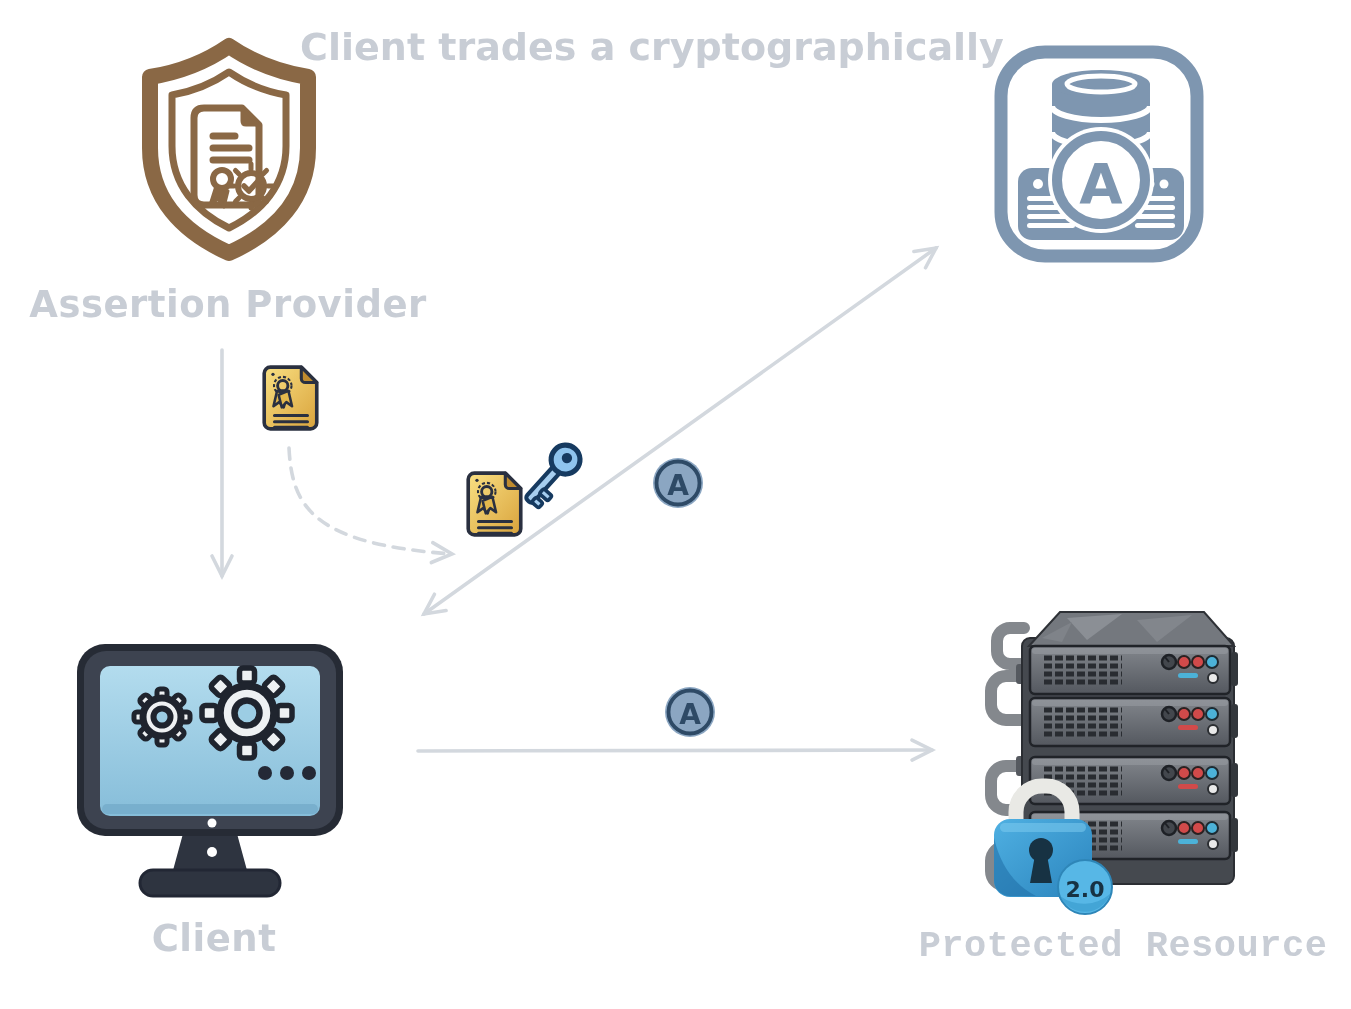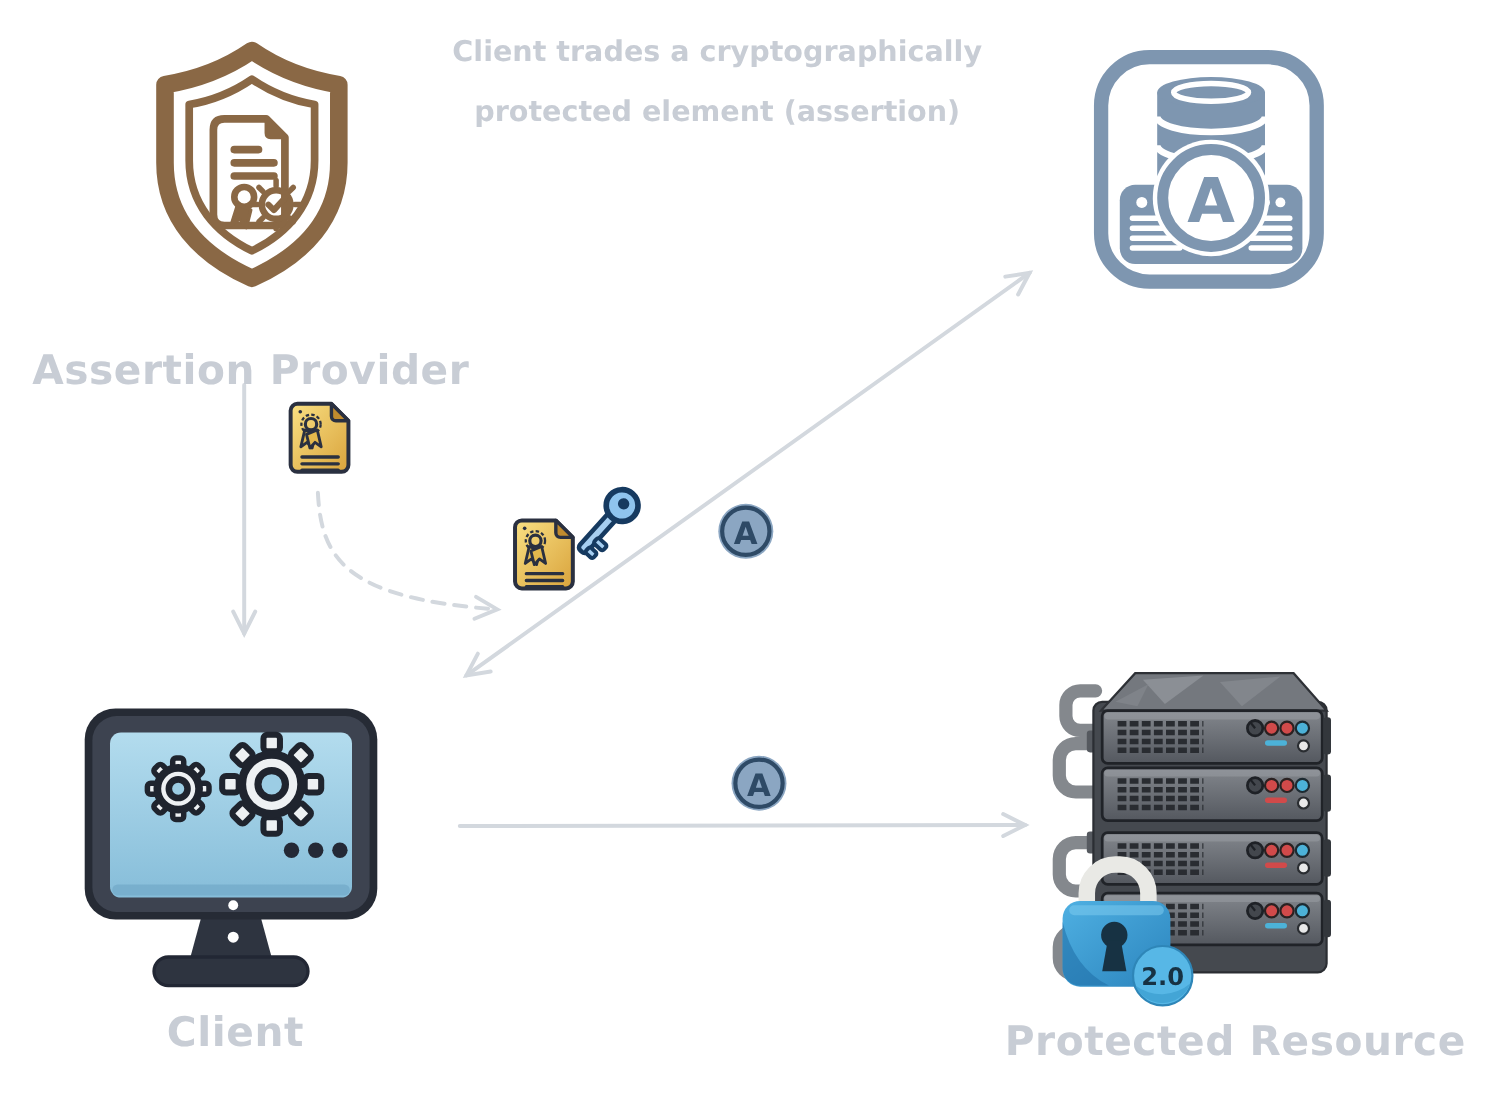--- a/index.html
+++ b/index.html
@@ -1,20 +1,20 @@
 <!DOCTYPE html>
 <html><head>
 <meta charset="utf-8">
 <style>
   html,body{margin:0;padding:0;background:#ffffff;}
   .canvas{position:relative;width:1351px;height:1009px;background:#ffffff;overflow:hidden;
           font-family:"DejaVu Sans",sans-serif;}
   .abs{position:absolute;}
   .title{position:absolute;left:652px;top:20px;transform:translateX(-50%);text-align:center;
-         font-weight:700;font-size:26px;line-height:55px;color:#c8cdd5;white-space:nowrap;}
+         font-weight:700;font-size:38px;line-height:55px;color:#c8cdd5;white-space:nowrap;}
   .node-label{position:absolute;transform:translateX(-50%);font-weight:700;font-size:37px;
          color:#c8cdd5;letter-spacing:.5px;white-space:nowrap;}
   svg{display:block;overflow:visible;}
   .arrow-layer{position:absolute;left:0;top:0;pointer-events:none;}
 </style>
 </head>
 <body>
 
 <div class="canvas">
 
@@ -25,21 +25,20 @@
       </marker>
     </defs>
     <path d="M222,350 L222,576" fill="none" stroke="#d3d8de" stroke-width="3.6" stroke-linecap="round" marker-end="url(#mh)"></path>
     <path d="M289,448 C292,508 314,544 452,554" fill="none" stroke="#d3d8de" stroke-width="3.6" stroke-linecap="round" stroke-dasharray="11 9" marker-end="url(#mh)"></path>
     <path d="M424,614 L936,248" fill="none" stroke="#d3d8de" stroke-width="3.6" stroke-linecap="round" marker-start="url(#mh)" marker-end="url(#mh)"></path>
     <path d="M418,751 L932,750" fill="none" stroke="#d3d8de" stroke-width="3.6" stroke-linecap="round" marker-end="url(#mh)"></path>
   </svg>
 
   <div class="title">
     <div>Client trades a cryptographically</div>
-    <div>protected element (assertion)</div>
   </div>
 
   <div class="abs" style="left:136px;top:36px;">
     <svg width="186" height="226" viewBox="0 0 186 226">
       <g fill="none" stroke="#8a6845" stroke-linejoin="round" stroke-linecap="round">
         <path d="M93,10 C119,28 147,37 172,41 L172,112 C172,162 140,196 93,217 C46,196 14,162 14,112 L14,41 C39,37 67,28 93,10 Z" stroke-width="16"></path>
         <path d="M93,36 C112,49 132,56 150,59 L150,110 C150,149 126,176 93,192 C60,176 36,149 36,110 L36,59 C54,56 74,49 93,36 Z" stroke-width="7"></path>
         <g>
           <path d="M68,72 h38 l17,17 v70 q0,10 -10,10 h-45 q-10,0 -10,-10 v-77 q0,-10 10,-10 z" stroke-width="7"></path>
           <path d="M106,72 l17,17 h-13 q-4,0 -4,-4 z" fill="#8a6845" stroke-width="3"></path>
@@ -55,21 +54,21 @@
             <path d="M115,133 v-5" transform="rotate(225 115 150)"></path>
             <path d="M115,133 v-5" transform="rotate(270 115 150)"></path>
             <path d="M115,133 v-5" transform="rotate(315 115 150)"></path>
           </g>
           <circle cx="115" cy="150" r="13" stroke-width="6"></circle>
           <path d="M108,150 l5,5 10,-11" stroke-width="5.5"></path>
         </g>
       </g>
     </svg>
   </div>
-  <div class="node-label" style="left:228px;top:283px;margin-top:32px;">Assertion Provider</div>
+  <div class="node-label" style="left:228px;top:283px;">Assertion Provider</div>
 
   <div class="abs" style="left:993px;top:46px;">
     <svg width="212" height="218" viewBox="0 0 212 218">
       <rect x="8" y="6" width="196" height="204" rx="44" fill="none" stroke="#7e96b0" stroke-width="13"></rect>
       <g>
         <rect x="59" y="38" width="98" height="78" fill="#7e96b0"></rect>
         <ellipse cx="108" cy="38" rx="49" ry="14" fill="#7e96b0"></ellipse>
         <ellipse cx="108" cy="116" rx="49" ry="14" fill="#7e96b0"></ellipse>
         <ellipse cx="108" cy="38" rx="34" ry="8" fill="none" stroke="#ffffff" stroke-width="5"></ellipse>
         <path d="M59,60 a49,14 0 0 0 98,0" fill="none" stroke="#ffffff" stroke-width="6"></path>
@@ -211,21 +210,21 @@
       </g>
       <g fill="#242936">
         <circle cx="195" cy="143" r="7"></circle>
           <circle cx="217" cy="143" r="7"></circle>
           <circle cx="239" cy="143" r="7"></circle>
       </g>
     </svg>
   </div>
   <div class="node-label" style="left:214px;top:917px;">Client</div>
 
-  <div class="abs" style="left:944px;top:598px;text-align:center;">
+  <div class="abs" style="left:972px;top:598px;text-align:center;">
     <svg width="270" height="320" viewBox="0 0 270 320">
       <defs>
         <linearGradient id="unit" x1="0" y1="0" x2="0" y2="1">
           <stop offset="0" stop-color="#83878d"></stop>
             <stop offset="1" stop-color="#54585f"></stop>
         </linearGradient>
         <linearGradient id="lock" x1="0" y1="0" x2="1" y2="1">
           <stop offset="0" stop-color="#4fb0e2"></stop>
             <stop offset="1" stop-color="#2b84bd"></stop>
         </linearGradient>
@@ -338,15 +337,15 @@
         <circle cx="69" cy="252" r="12" fill="#173243"></circle>
         <path d="M63,257 l-5,28 h22 l-5,-28 z" fill="#173243"></path>
         <g>
           <circle cx="113" cy="289" r="27" fill="#57b7e6" stroke="#2e86b8" stroke-width="2"></circle>
           <path d="M88,298 a27,27 0 0 0 50,-2 a40,40 0 0 1 -50,2 z" fill="#3a9ccf" opacity="0.7"></path>
           <text x="113" y="291" text-anchor="middle" dominant-baseline="central" font-family="DejaVu Sans, sans-serif" font-size="22" font-weight="700" fill="#173243">2.0</text>
         </g>
       </g>
     </svg>
   </div>
-  <div class="node-label" style="left:1123px;top:925px;">Protected Resource</div>
+  <div class="node-label" style="left:1123px;top:925px;font-family:Liberation Mono, monospace;">Protected Resource</div>
 
 </div>
 
 </body></html>

